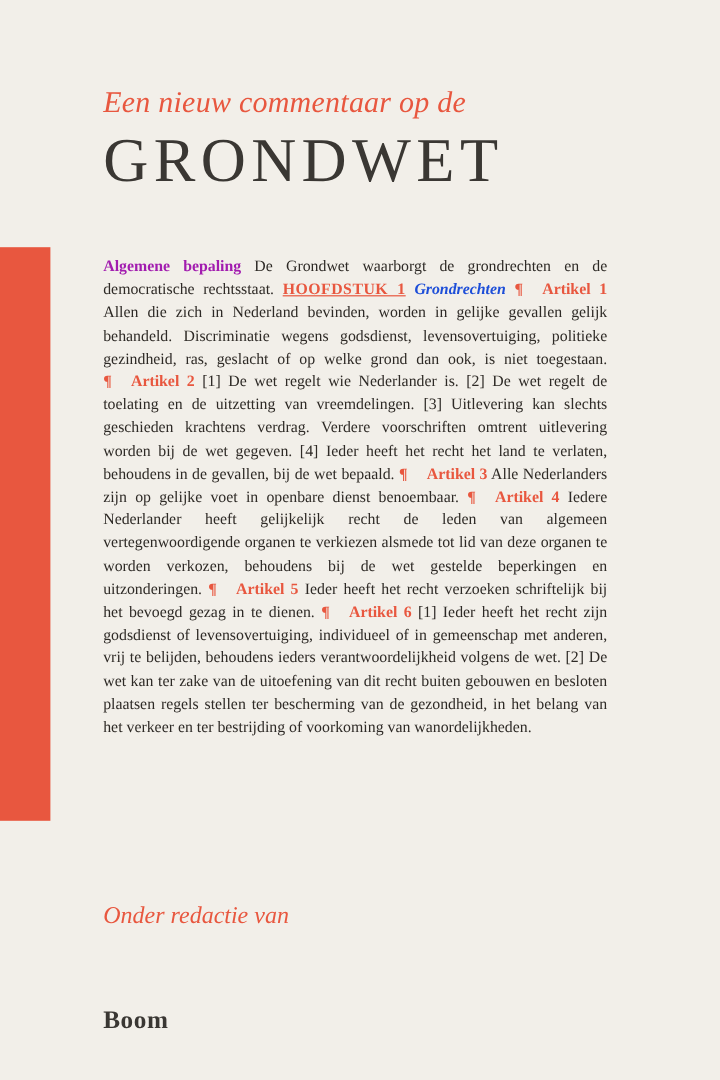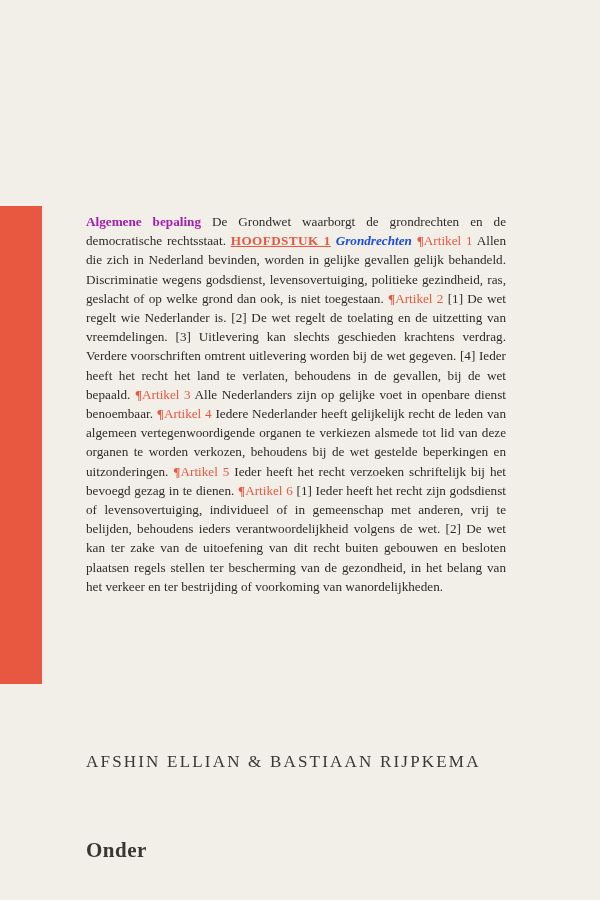--- a/index.html
+++ b/index.html
@@ -89,21 +89,22 @@
     font-style: italic;
     font-weight: bold;
     color: #1d4ed8;
   }
   .pilcrow {
     color: #e8573f;
     font-weight: bold;
   }
   .artnum {
     color: #e8573f;
-    font-weight: normal;
+    font-weight: bold;
+    margin-left: 16px;
   }
 
   
   .editors {
     position: absolute;
     left: 86px;
     top: 752px;
     width: 460px;
   }
   .editors-lead {
@@ -131,26 +132,30 @@
     font-weight: bold;
     letter-spacing: 0.5px;
     color: #3a3733;
   }
 </style>
 </head>
 <body>
 
 <div class="cover">
 
+  <div class="title-block">
+    <div class="subtitle">Een nieuw commentaar op de</div>
+    <h1 class="main-title">GRONDWET</h1>
+  </div>
 
   <div class="sidebar-accent"></div>
 
   <div class="body-block">
     <p><span class="lbl">Algemene bepaling</span> <span>De Grondwet waarborgt de grondrechten en de democratische rechtsstaat.</span> <span class="lbl-caps">HOOFDSTUK 1</span> <span class="chapter-title">Grondrechten</span> <span class="pilcrow">¶</span><span class="artnum">Artikel 1</span> <span>Allen die zich in Nederland bevinden, worden in gelijke gevallen gelijk behandeld. Discriminatie wegens godsdienst, levensovertuiging, politieke gezindheid, ras, geslacht of op welke grond dan ook, is niet toegestaan.</span> <span class="pilcrow">¶</span><span class="artnum">Artikel 2</span> <span>[1] De wet regelt wie Nederlander is. [2] De wet regelt de toelating en de uitzetting van vreemdelingen. [3] Uitlevering kan slechts geschieden krachtens verdrag. Verdere voorschriften omtrent uitlevering worden bij de wet gegeven. [4] Ieder heeft het recht het land te verlaten, behoudens in de gevallen, bij de wet bepaald.</span> <span class="pilcrow">¶</span><span class="artnum">Artikel 3</span> <span>Alle Nederlanders zijn op gelijke voet in openbare dienst benoembaar.</span> <span class="pilcrow">¶</span><span class="artnum">Artikel 4</span> <span>Iedere Nederlander heeft gelijkelijk recht de leden van algemeen vertegenwoordigende organen te verkiezen alsmede tot lid van deze organen te worden verkozen, behoudens bij de wet gestelde beperkingen en uitzonderingen.</span> <span class="pilcrow">¶</span><span class="artnum">Artikel 5</span> <span>Ieder heeft het recht verzoeken schriftelijk bij het bevoegd gezag in te dienen.</span> <span class="pilcrow">¶</span><span class="artnum">Artikel 6</span> <span>[1] Ieder heeft het recht zijn godsdienst of levensovertuiging, individueel of in gemeenschap met anderen, vrij te belijden, behoudens ieders verantwoordelijkheid volgens de wet. [2] De wet kan ter zake van de uitoefening van dit recht buiten gebouwen en besloten plaatsen regels stellen ter bescherming van de gezondheid, in het belang van het verkeer en ter bestrijding of voorkoming van wanordelijkheden.</span></p>
   </div>
 
   <div class="editors">
-    <div class="editors-names">Afshin Ellian &amp; Bastiaan Rijpkema</div>
+    <div class="editors-lead">Onder redactie van</div>
   </div>
 
-  <div class="publisher">Onder</div>
+  <div class="publisher">Boom</div>
 
 </div>
 
 </body></html>

